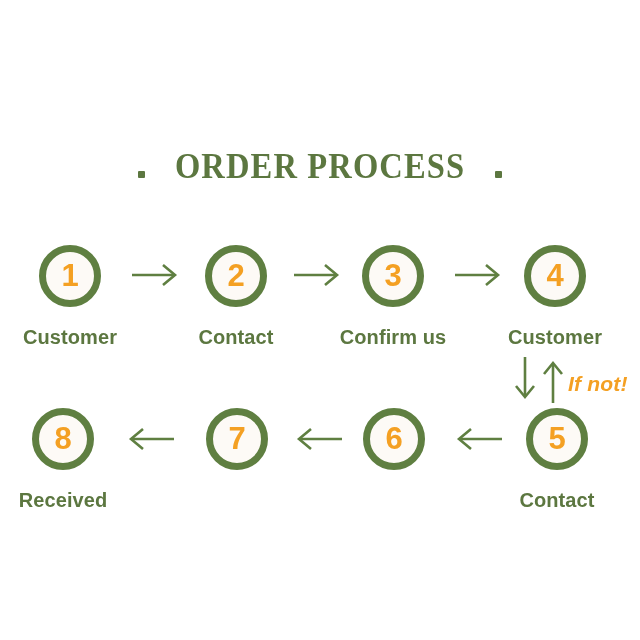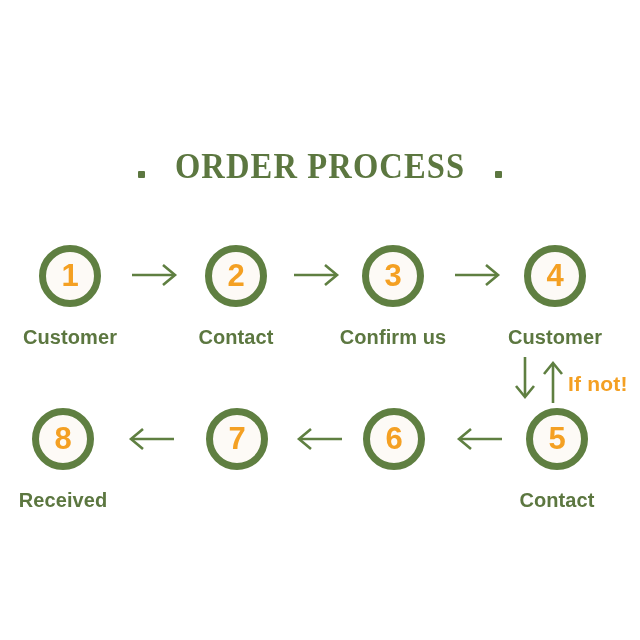--- a/index.html
+++ b/index.html
@@ -108,20 +108,21 @@
 
   
   .ifnot {
     position: absolute;
     font-family: "Liberation Sans", sans-serif;
     font-weight: bold;
     font-size: 21px;
     color: #f4a023;
     white-space: nowrap;
     letter-spacing: 0.2px;
+    font-style: italic;
   }
 </style>
 </head>
 <body>
 
 <div id="diagram">
 
   <div class="title-wrap">
     <span class="title-dot left"></span>
     <span class="title-text">ORDER PROCESS</span>

